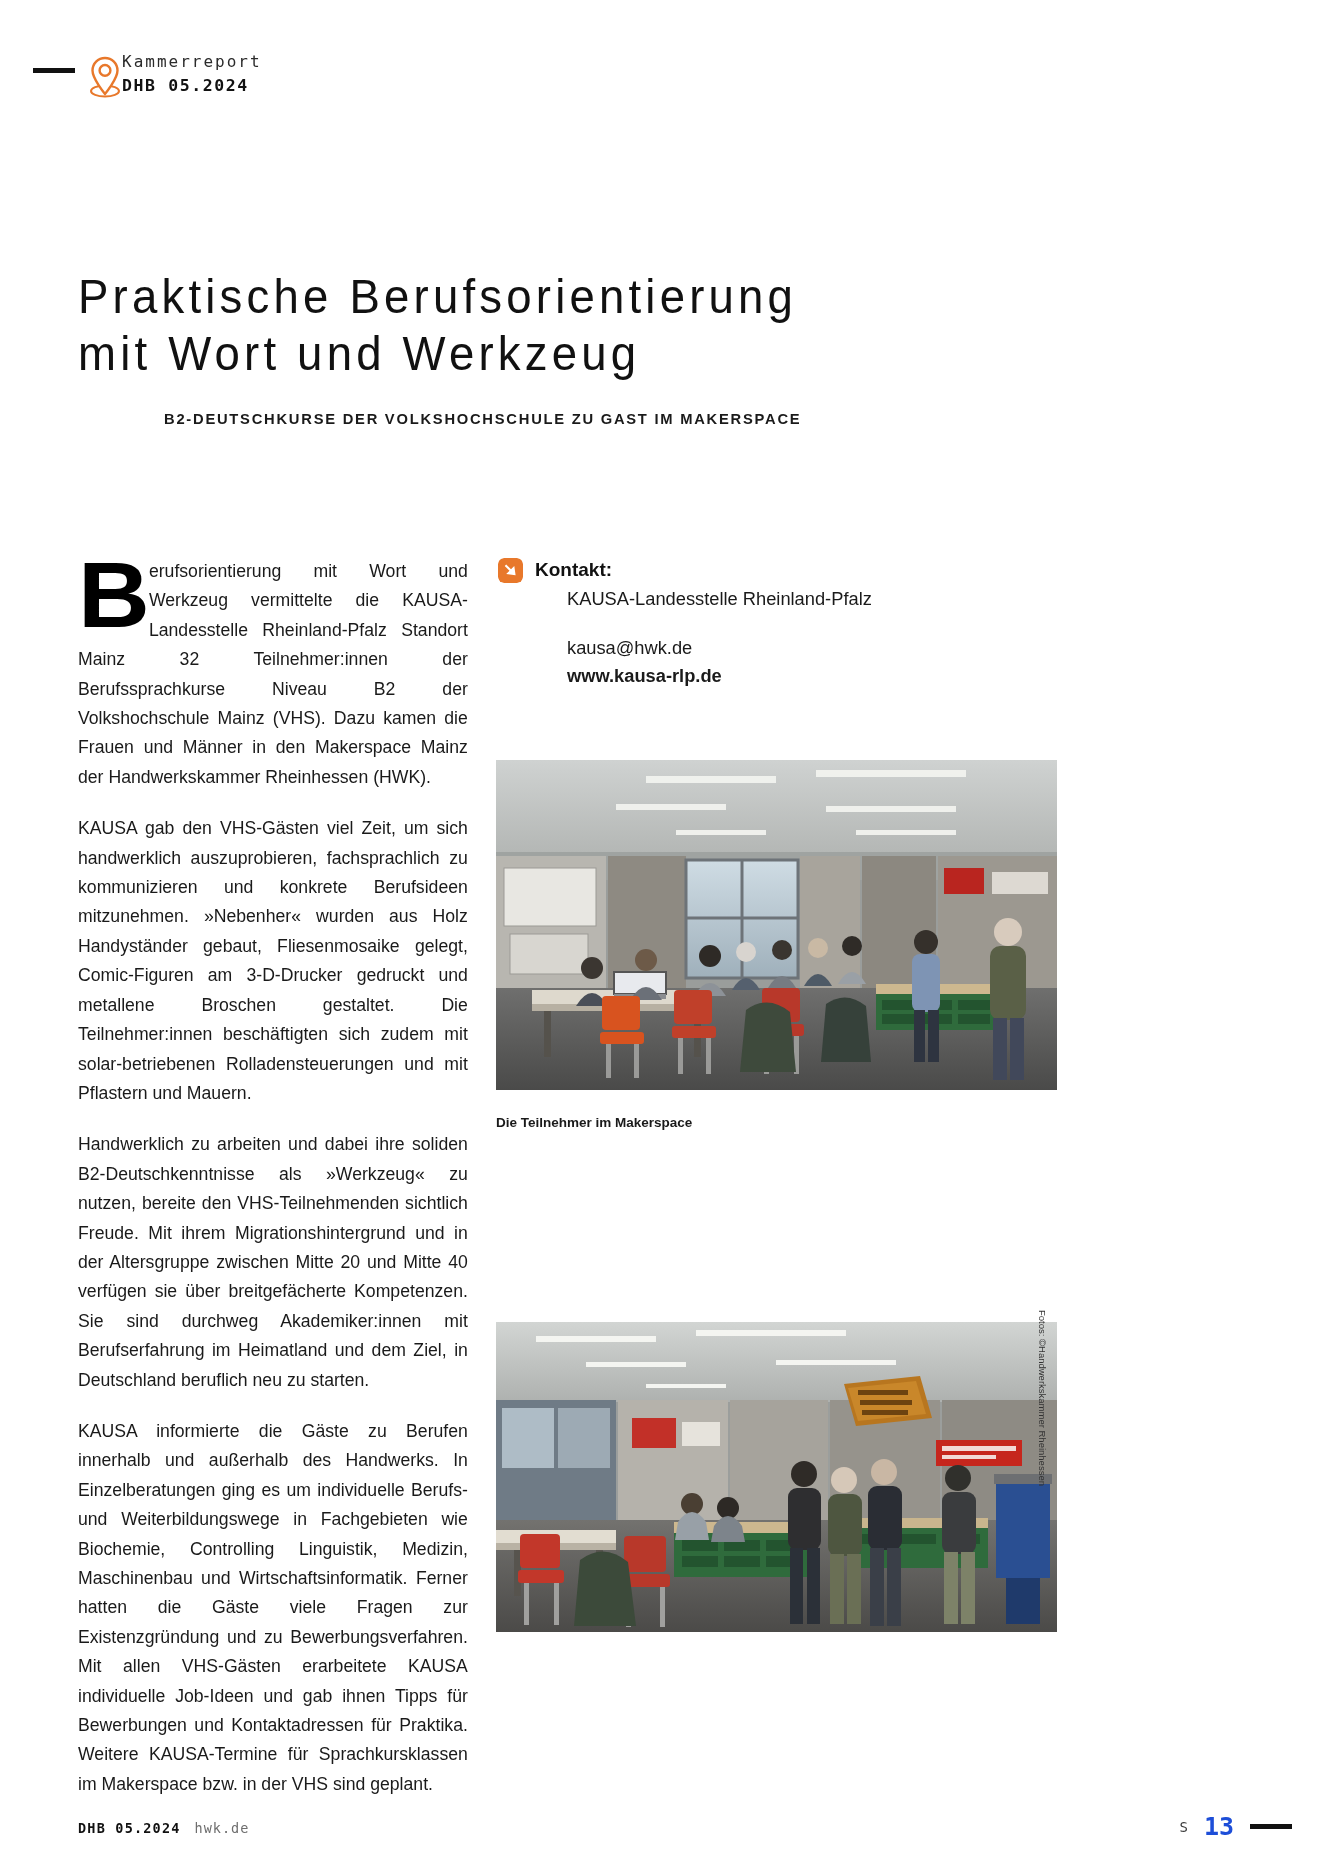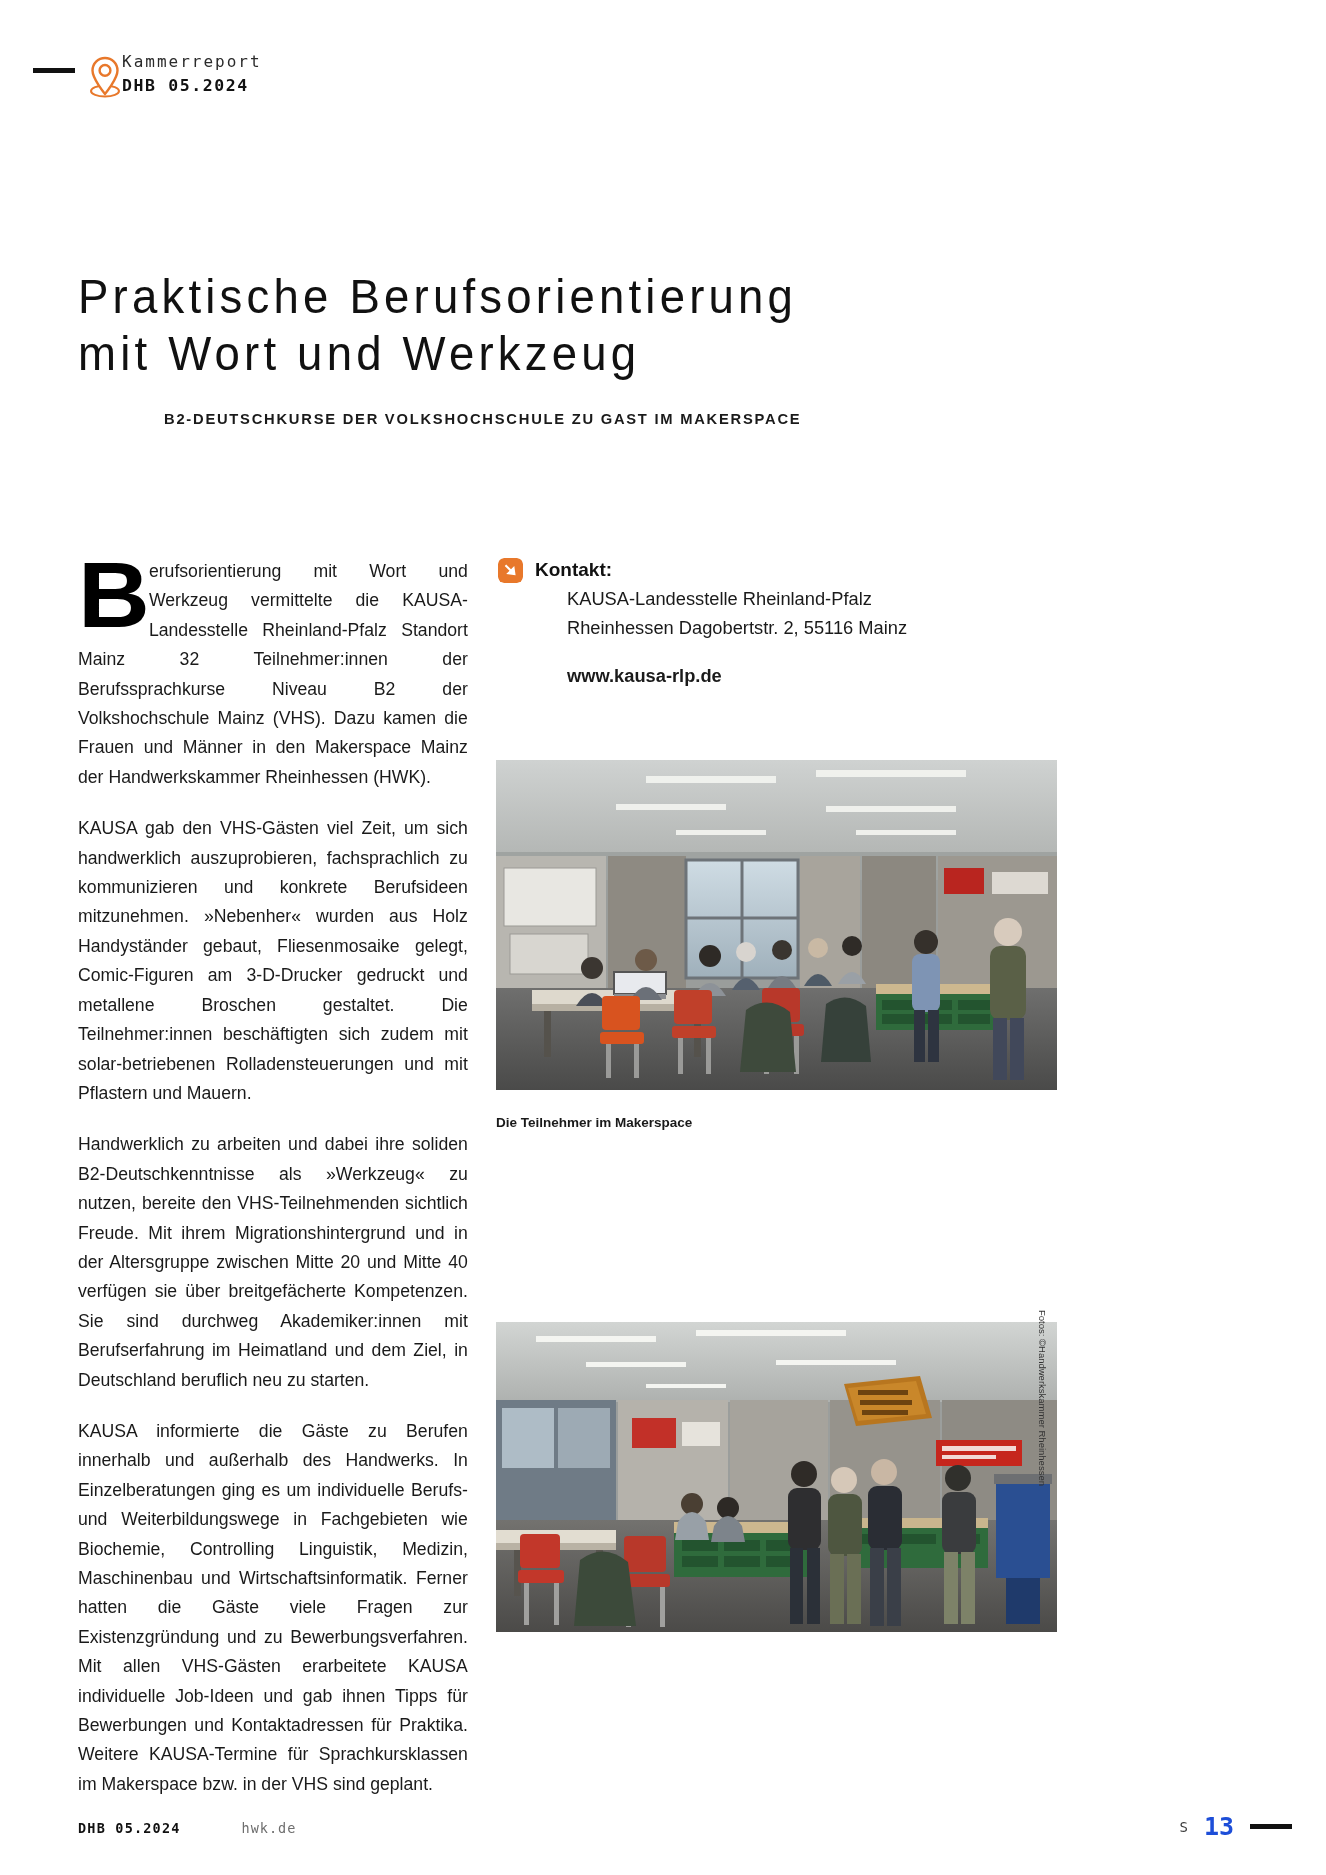--- a/index.html
+++ b/index.html
@@ -228,21 +228,20 @@
     font-size: 13.5px;
     font-weight: bold;
     letter-spacing: 1.2px;
     color: #111111;
   }
   .footer-site {
     font-family: "DejaVu Sans Mono", monospace;
     font-size: 13.5px;
     letter-spacing: 1.0px;
     color: #6e6e6e;
-    margin-left: 47px;
   }
   .footer-right {
     position: absolute;
     right: 34px;
     top: 1812px;
     display: flex;
     align-items: center;
     gap: 16px;
   }
   .footer-s {
@@ -298,22 +297,22 @@
 <div class="contact">
   <div class="contact-head-row">
     <svg class="contact-icon" viewBox="0 0 25 25">
       <rect x="0" y="0" width="25" height="25" rx="6" fill="#E8782B"></rect>
       <path d="M8.2 6.4 L13.0 11.2 L16.3 7.9 L17.6 17.3 L8.2 16.0 L11.5 12.7 L6.7 7.9 Z" fill="#ffffff"></path>
     </svg>
     <div class="contact-title">Kontakt:</div>
   </div>
   <div class="contact-lines">
     <div>KAUSA-Landesstelle Rheinland-Pfalz</div>
-    <div>Rheinhessen Dagobertstr. 2, 55116 Mainz</div>
     <div class="contact-gap"></div>
+    <div>kausa@hwk.de</div>
     <div class="bold">www.kausa-rlp.de</div>
   </div>
 </div>
 
 <div class="photo1">
   <svg viewBox="0 0 561 330" width="561" height="330" preserveAspectRatio="none">
     <defs>
       <linearGradient id="ceil1" x1="0" y1="0" x2="0" y2="1">
         <stop offset="0" stop-color="#cfd2d1"></stop>
           <stop offset="1" stop-color="#b3b6b4"></stop>

